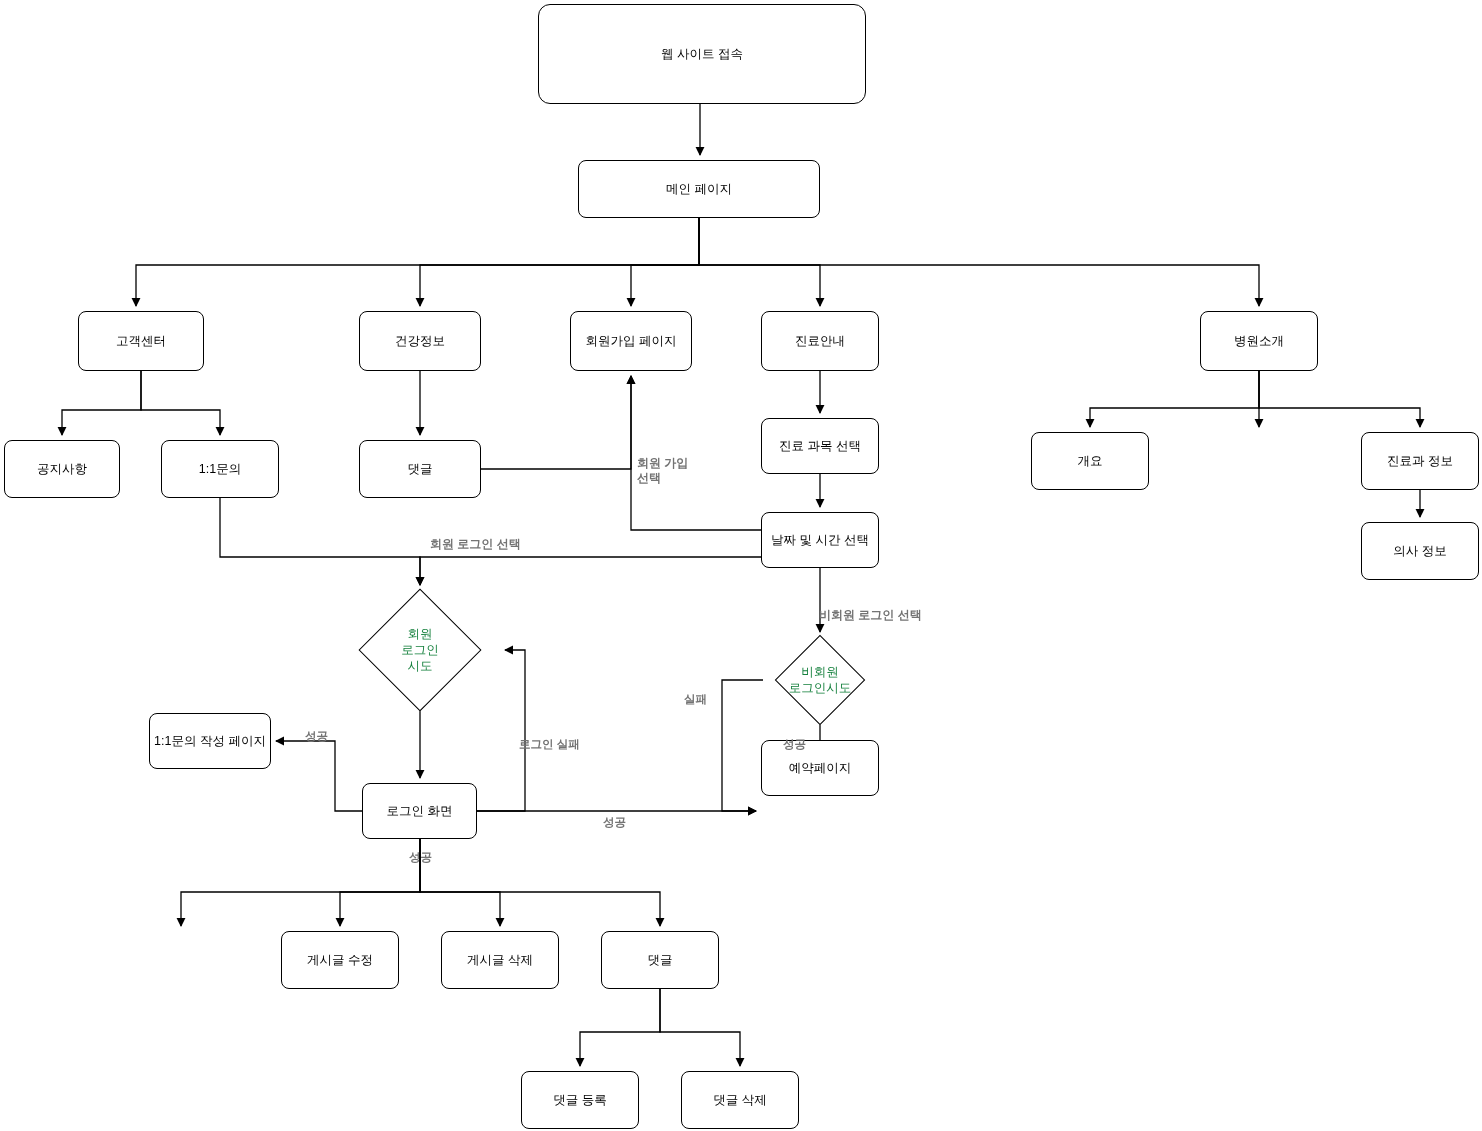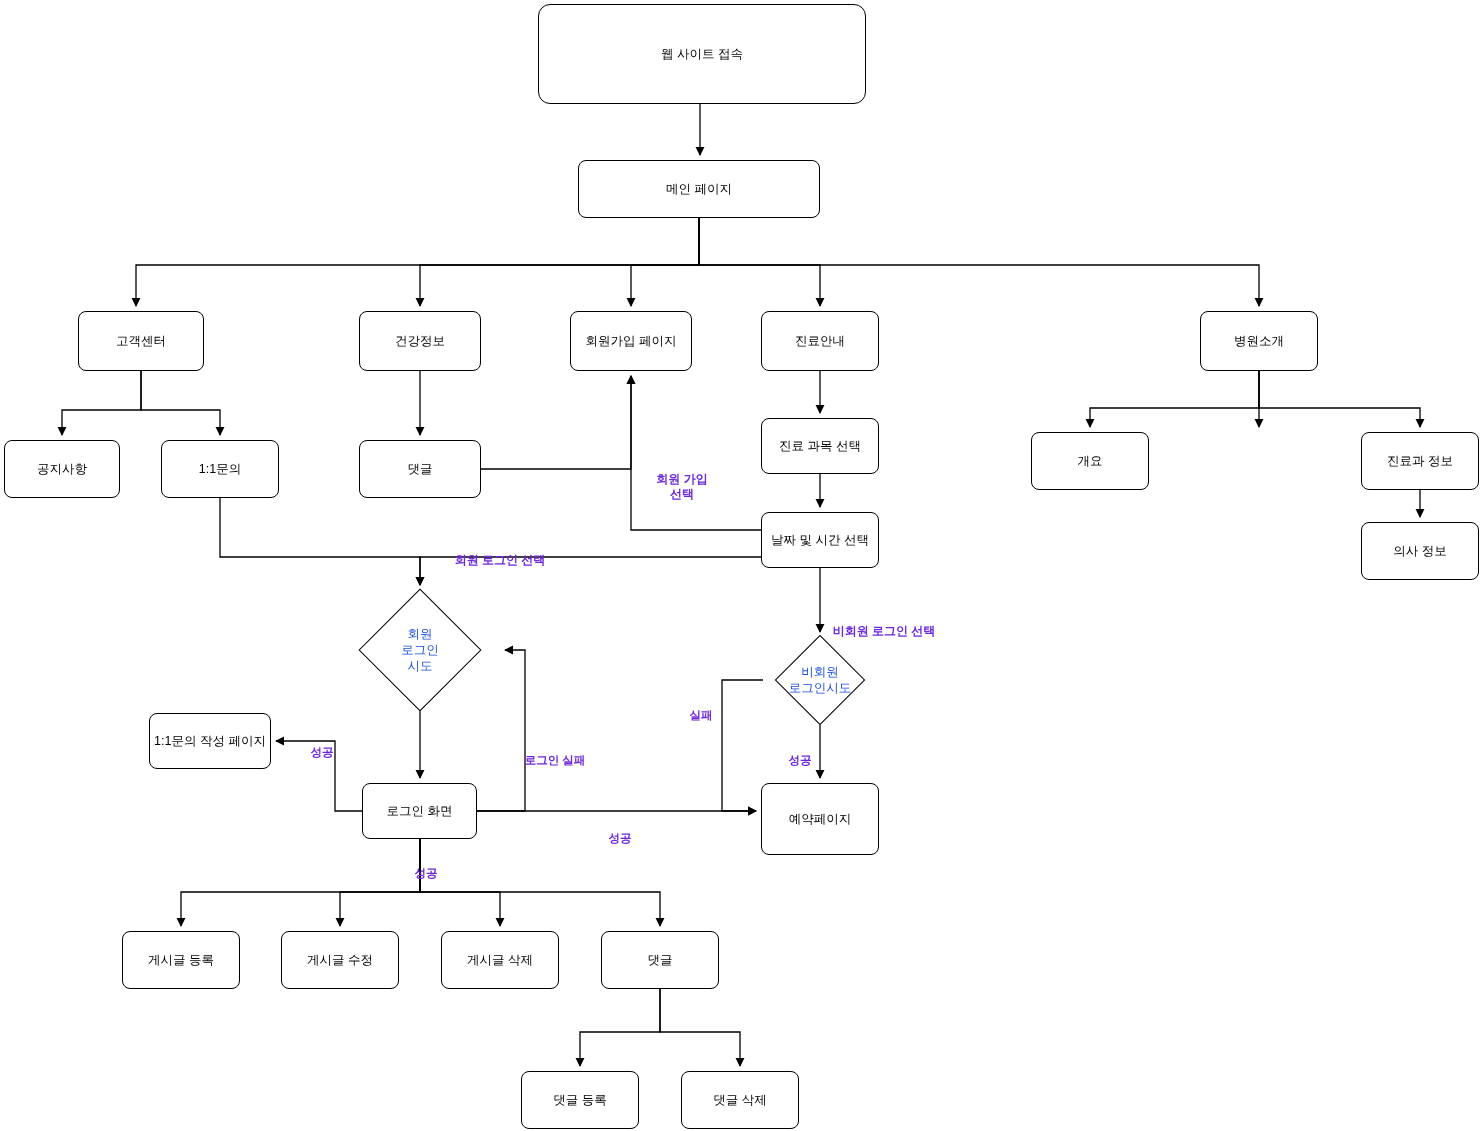--- a/index.html
+++ b/index.html
@@ -54,32 +54,31 @@
     border: 1.3px solid #000000;
     background: #ffffff;
     transform: translate(-50%, -50%) rotate(45deg);
   }
   .diamond .dlabel {
     position: relative;
     z-index: 2;
     text-align: center;
     font-size: 12.5px;
     line-height: 1.3;
-    color: #1d4ed8;
+    color: #15803d;
     white-space: pre-line;
   }
   .edge-label {
     position: absolute;
     font-size: 12px;
     font-weight: bold;
-    color: #6d28d9;
+    color: #737373;
     white-space: pre-line;
-    text-align: center;
+    text-align: left;
     line-height: 1.25;
-    margin-top: 16px;
   }
   .edge-label.small { font-weight: bold; font-size: 11.5px; }
 </style>
 </head>
 <body>
 
 <div id="canvas">
 
   <svg id="edges" viewBox="0 0 1482 1131">
     <defs>
@@ -168,22 +167,21 @@
   </div>
 
   <div class="diamond" style="left:763px;top:637px;width:114px;height:86px;">
     <span class="dshape" style="width:62px;height:62px;"></span>
     <span class="dlabel">비회원
 로그인시도</span>
   </div>
 
   <div class="node" style="left:149px;top:713px;width:122px;height:56px;">1:1문의 작성 페이지</div>
   <div class="node" style="left:362px;top:783px;width:115px;height:56px;">로그인 화면</div>
-  <div class="node" style="left:761px;top:783px;width:118px;height:72px;">예약페이지</div>
-  <div class="node" style="left:122px;top:931px;width:118px;height:58px;">게시글 등록</div>
+  <div class="node" style="left:761px;top:740px;width:118px;height:56px;">예약페이지</div>
   <div class="node" style="left:281px;top:931px;width:118px;height:58px;">게시글 수정</div>
   <div class="node" style="left:441px;top:931px;width:118px;height:58px;">게시글 삭제</div>
   <div class="node" style="left:601px;top:931px;width:118px;height:58px;">댓글</div>
   <div class="node" style="left:681px;top:1071px;width:118px;height:58px;">댓글 삭제</div>
   <div class="node" style="left:521px;top:1071px;width:118px;height:58px;">댓글 등록</div>
 
   <div class="edge-label" style="left:637px;top:456px;width:90px;">회원 가입
 선택</div>
   <div class="edge-label" style="left:430px;top:537px;width:140px;">회원 로그인 선택</div>
   <div class="edge-label" style="left:819px;top:608px;width:130px;">비회원 로그인 선택</div>

